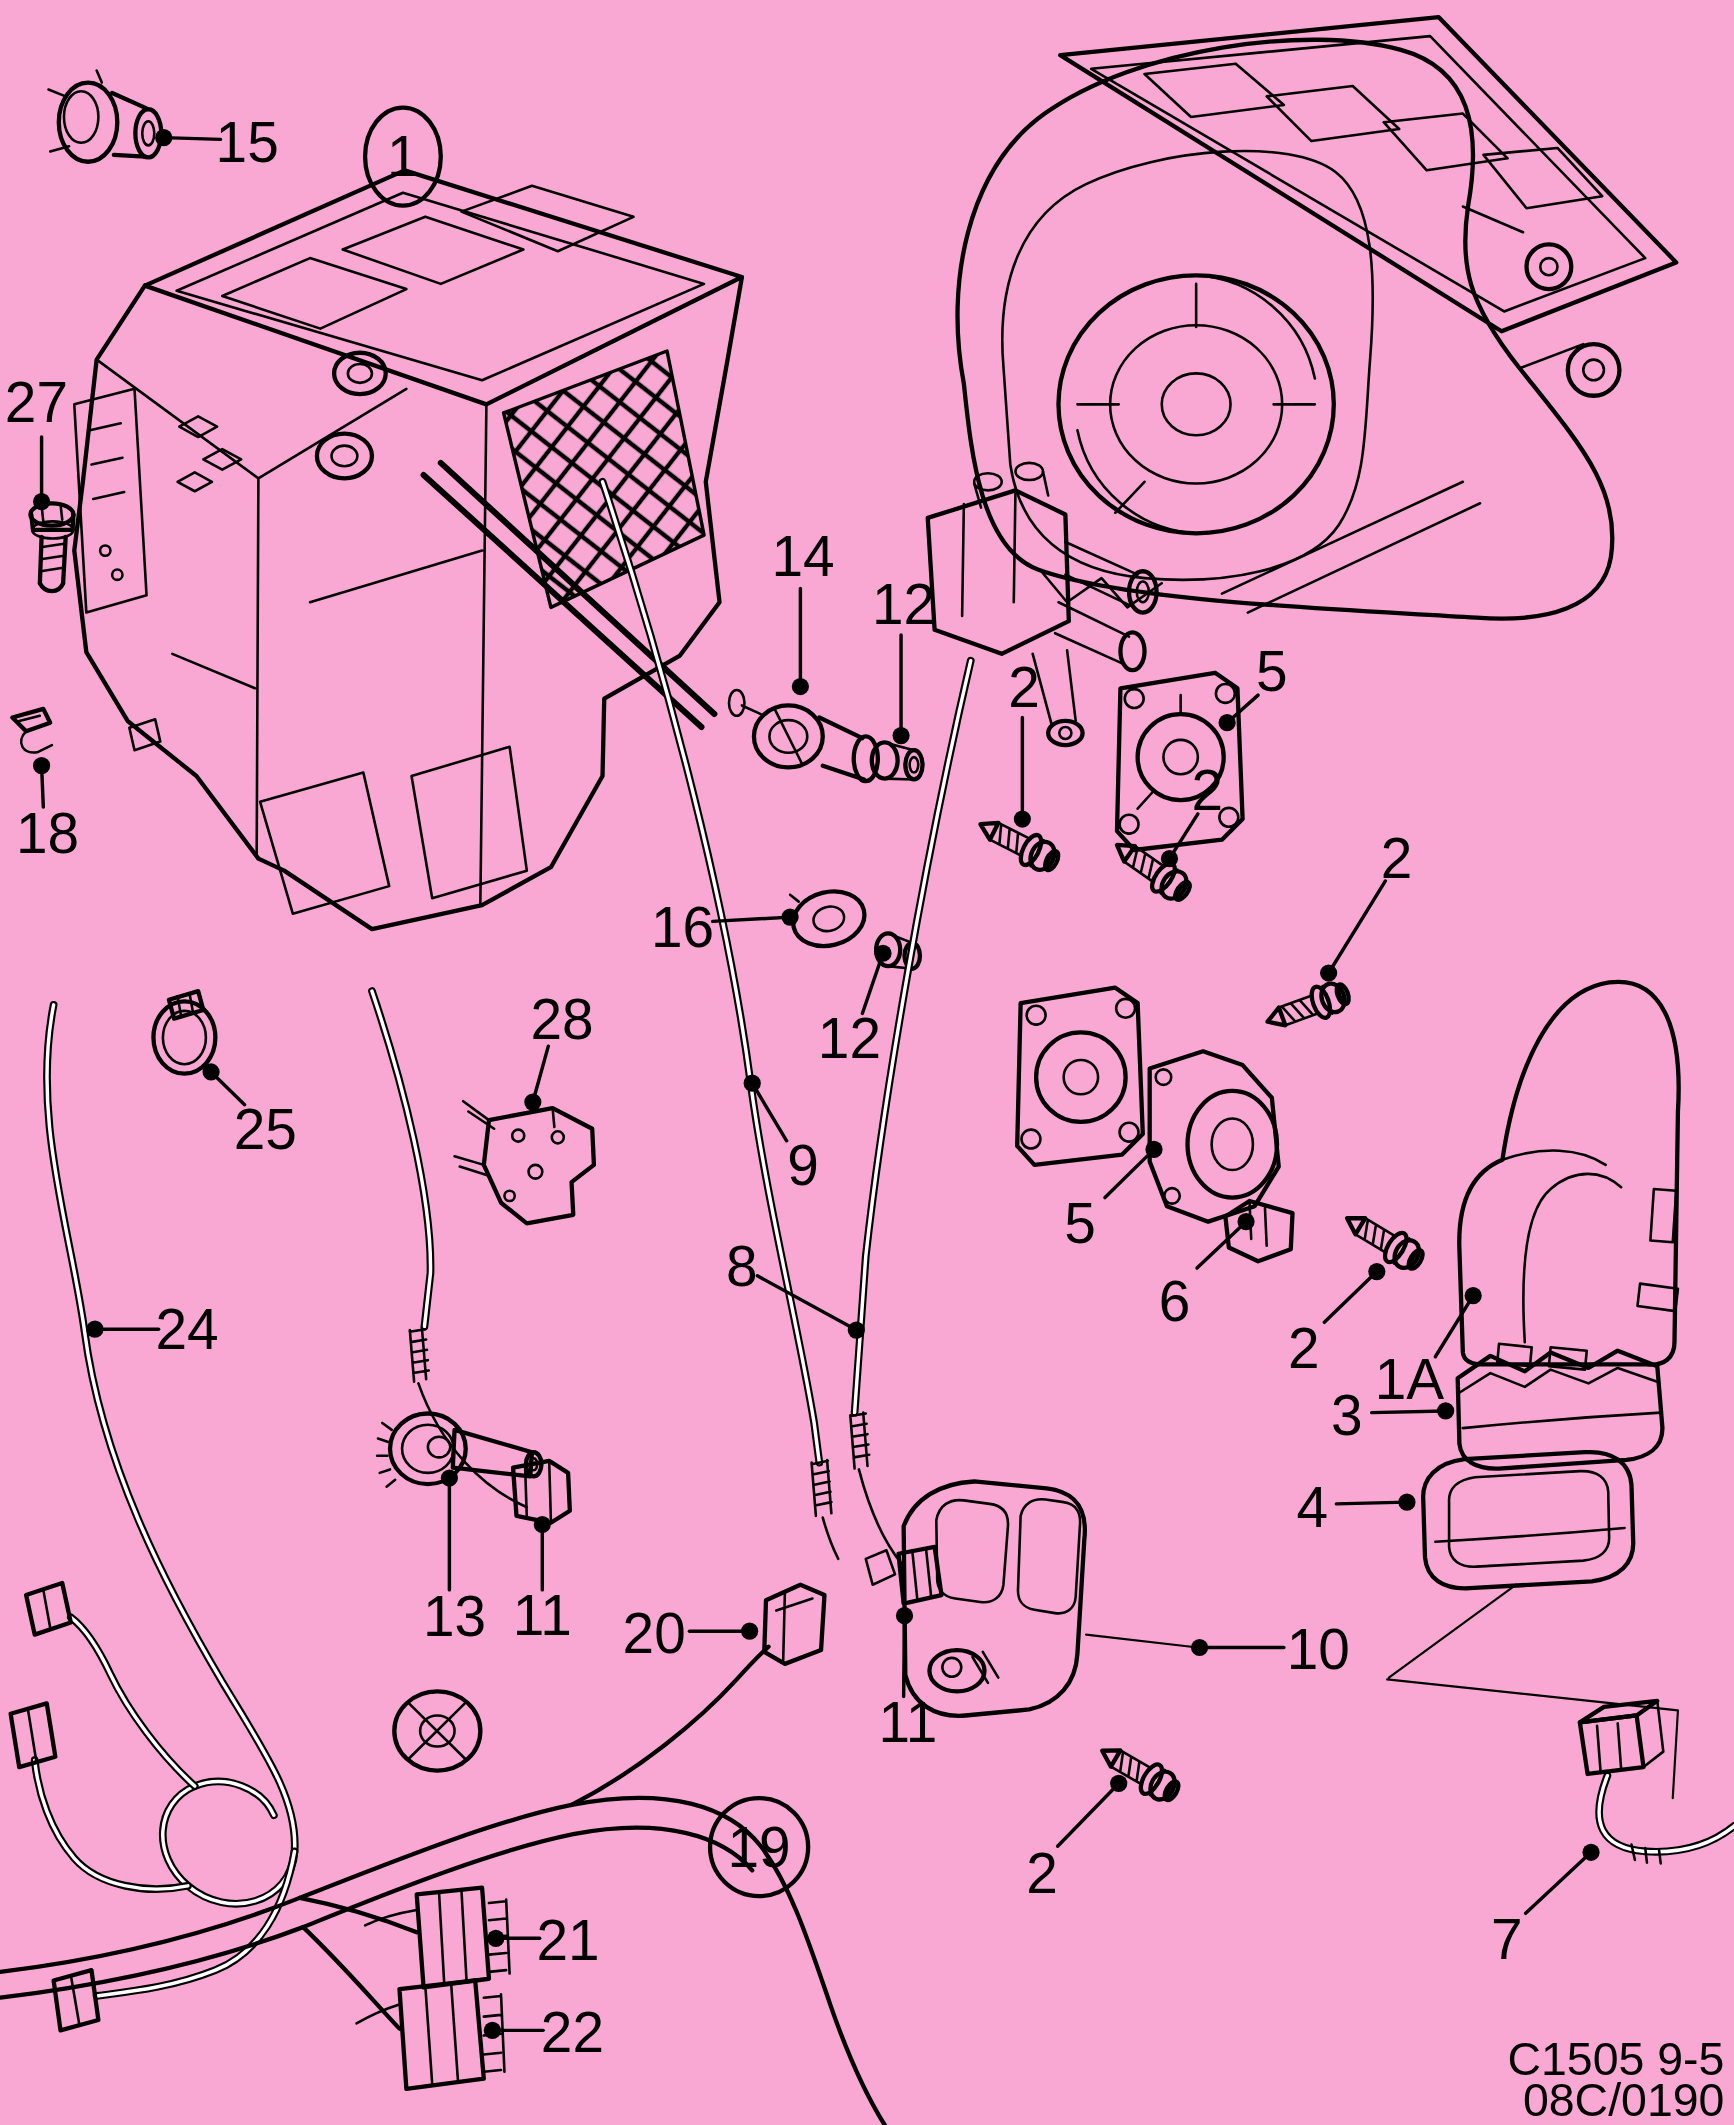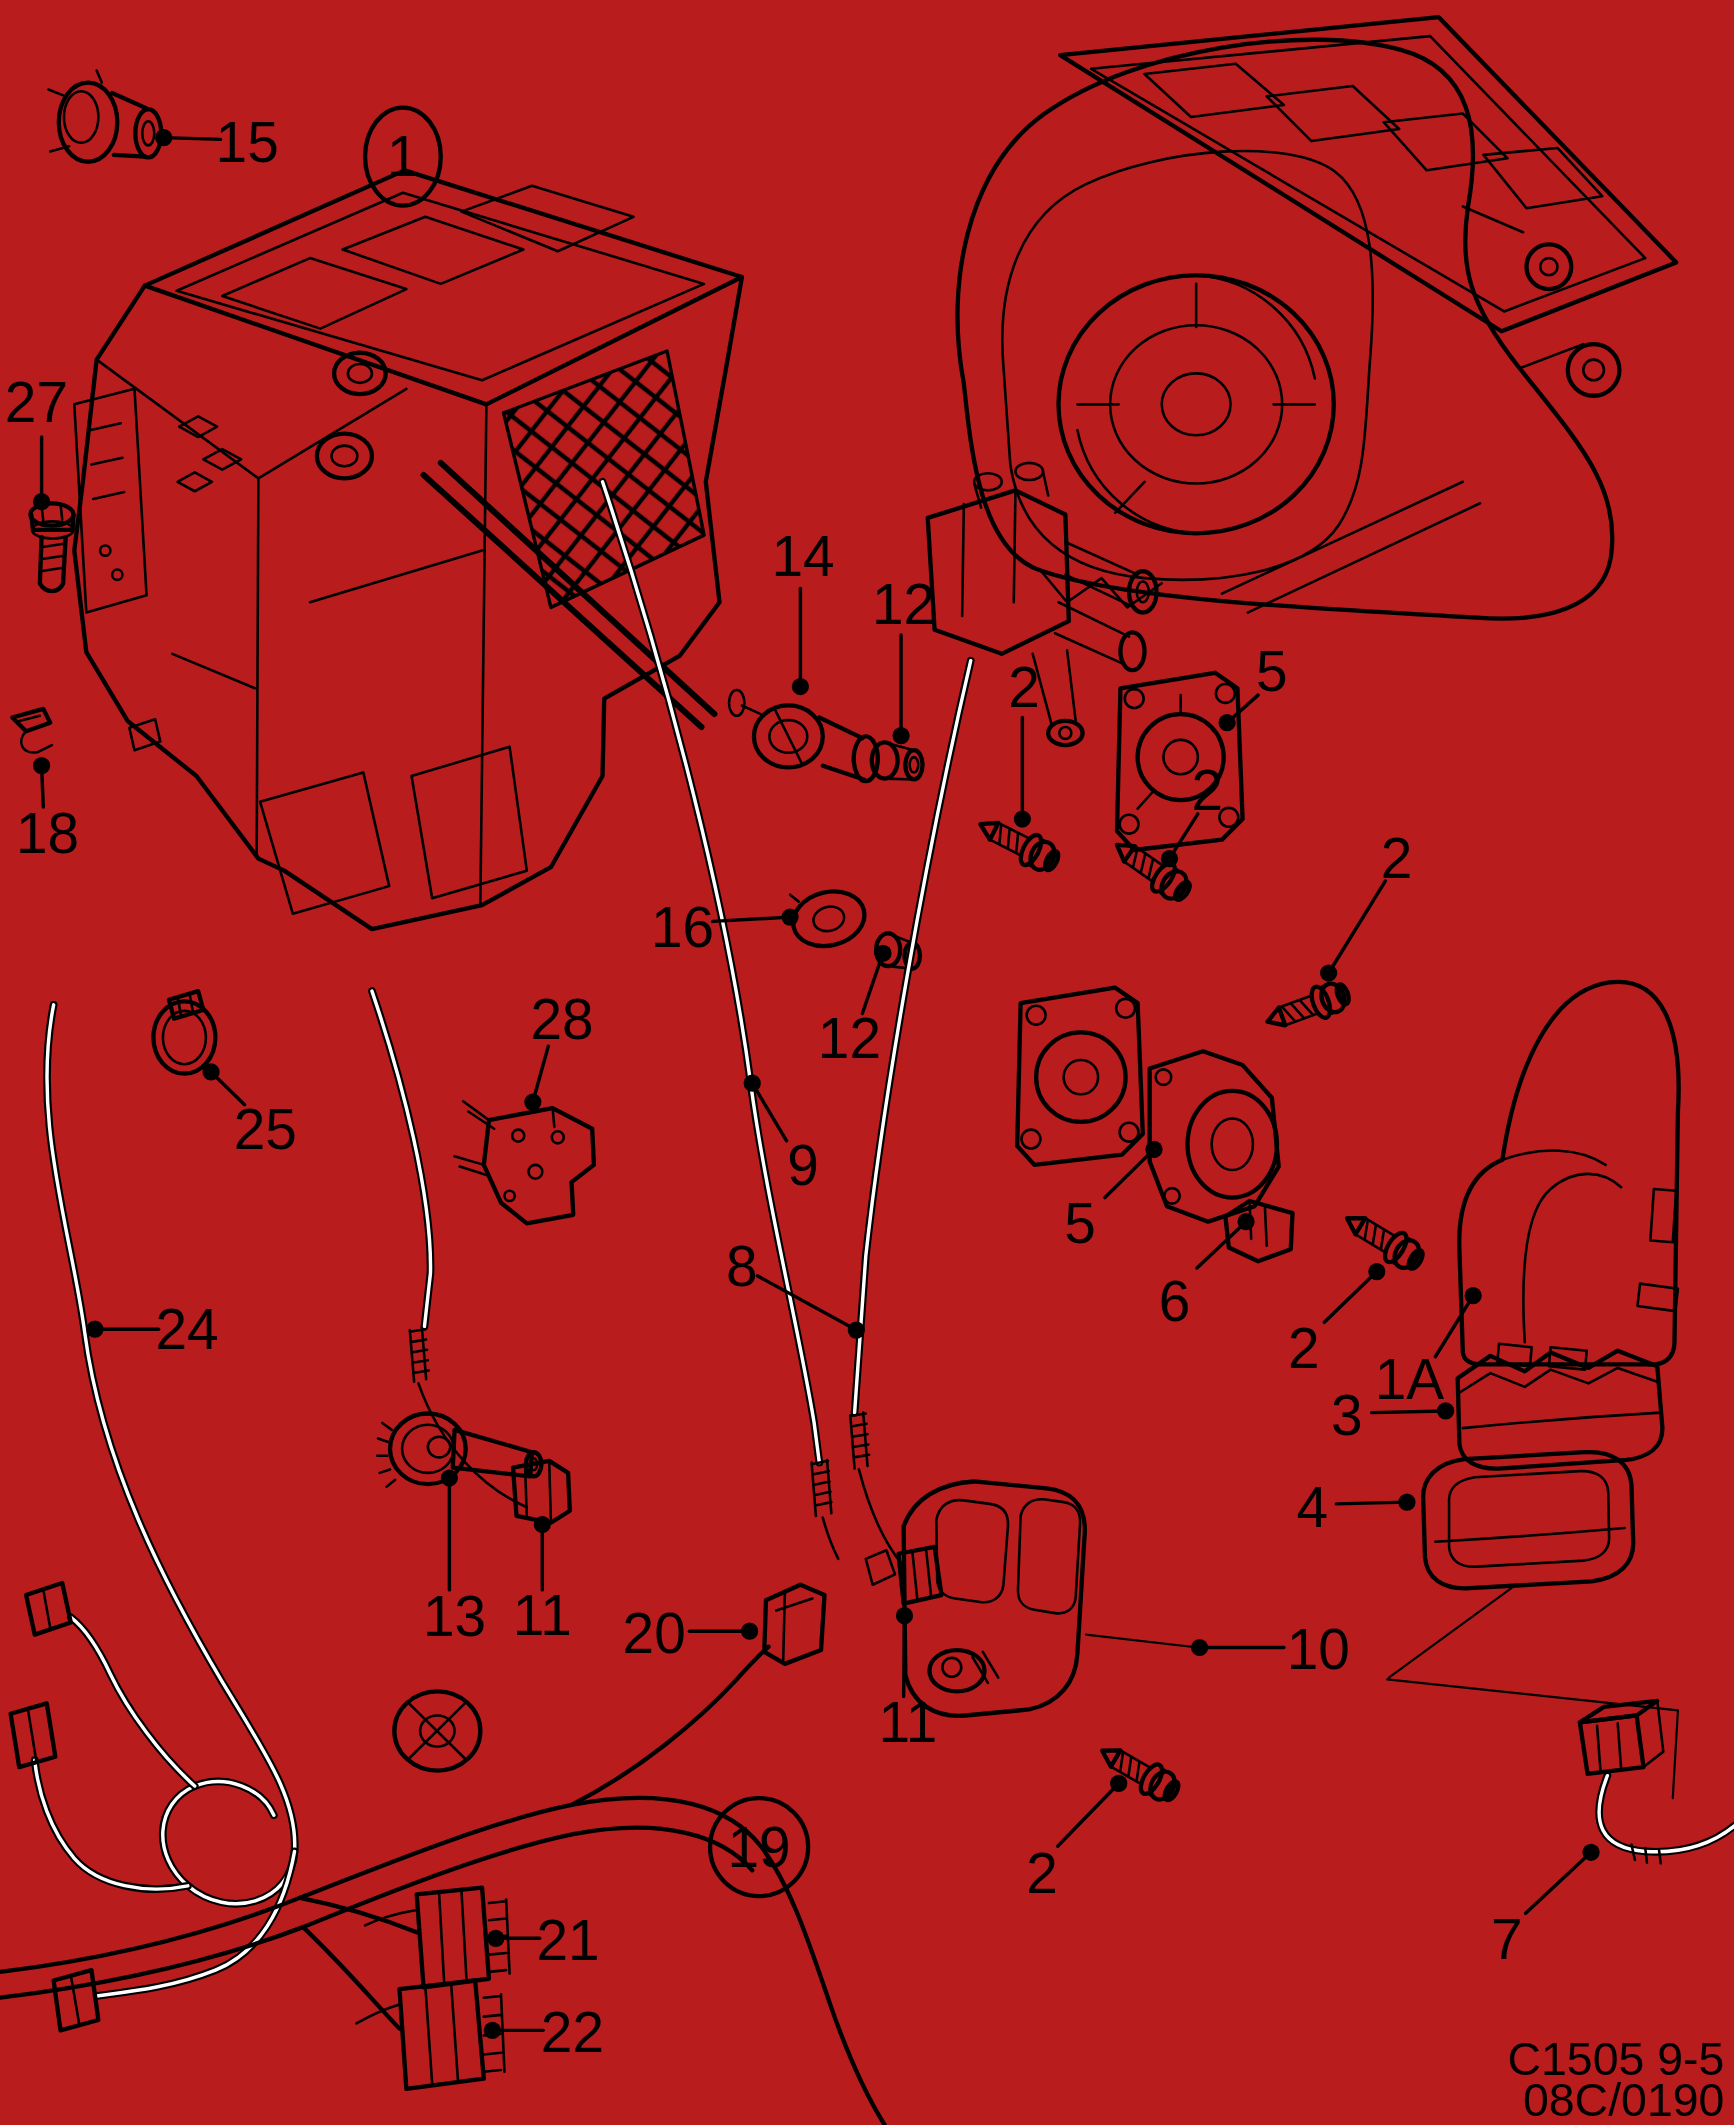--- a/index.html
+++ b/index.html
@@ -1,16 +1,16 @@
 <!DOCTYPE html>
 <html style="font-size:13.8px"><head>
 <meta charset="utf-8">
 <style>
   html,body{margin:0;padding:0;background:#ffffff;}
-  .stage{position:relative;width:1735px;height:2125px;background:#b91c1c;overflow:hidden;}
+  .stage{position:relative;width:1735px;height:2125px;background:#f9a8d4;overflow:hidden;}
   #art{display:block;width:1735px;height:2125px;}
   #art path,#art ellipse,#art circle,#art line,#art polyline{
     fill:none;stroke:#000;stroke-width:5;stroke-linejoin:round;stroke-linecap:round;}
   #art .t{stroke-width:3;}
   #art .p{stroke-width:2.5;}
   #art .w{stroke-width:9;}
   #art .wo{stroke:#fff;stroke-width:4;}
   #art .xfill{fill:url(#xh);stroke-width:4;}
   #art .leader{stroke:#000;stroke-width:4;}
   #art .dot{fill:#000;stroke:none;}

